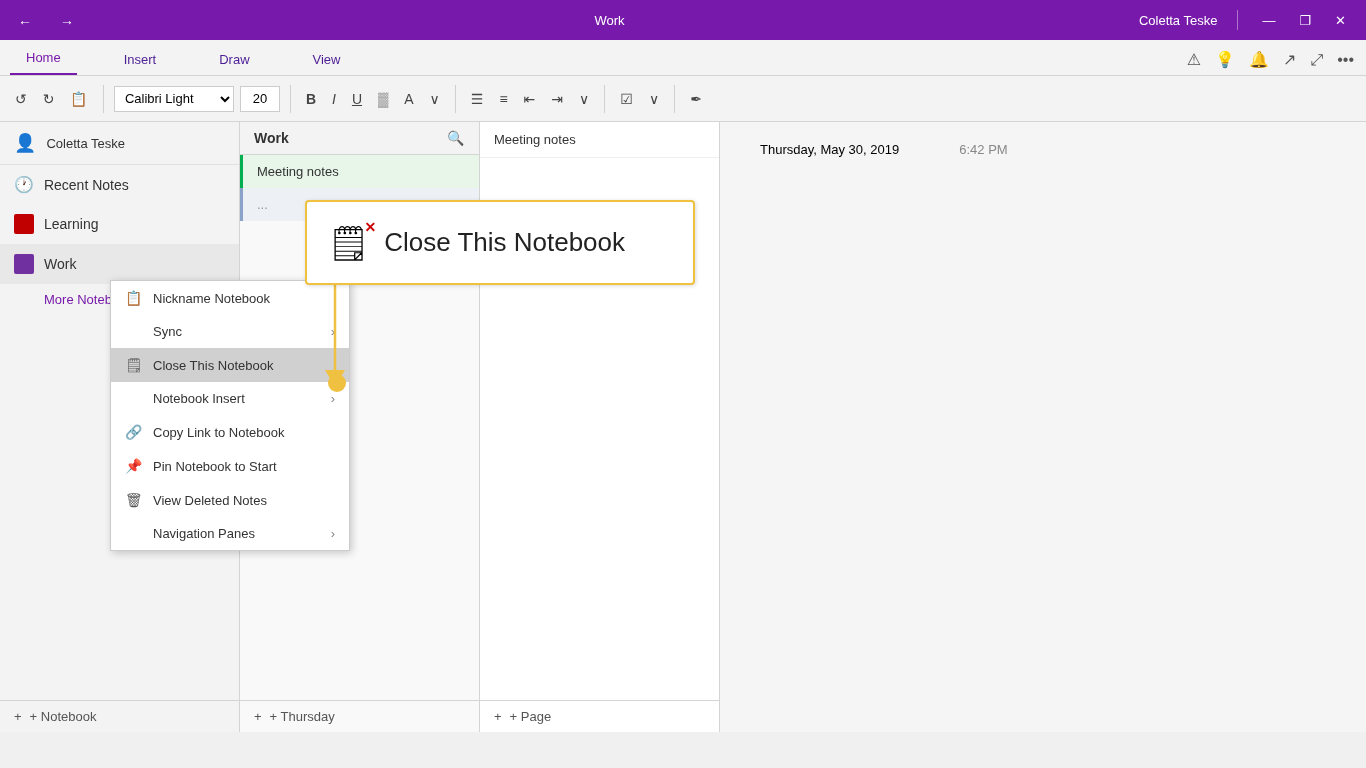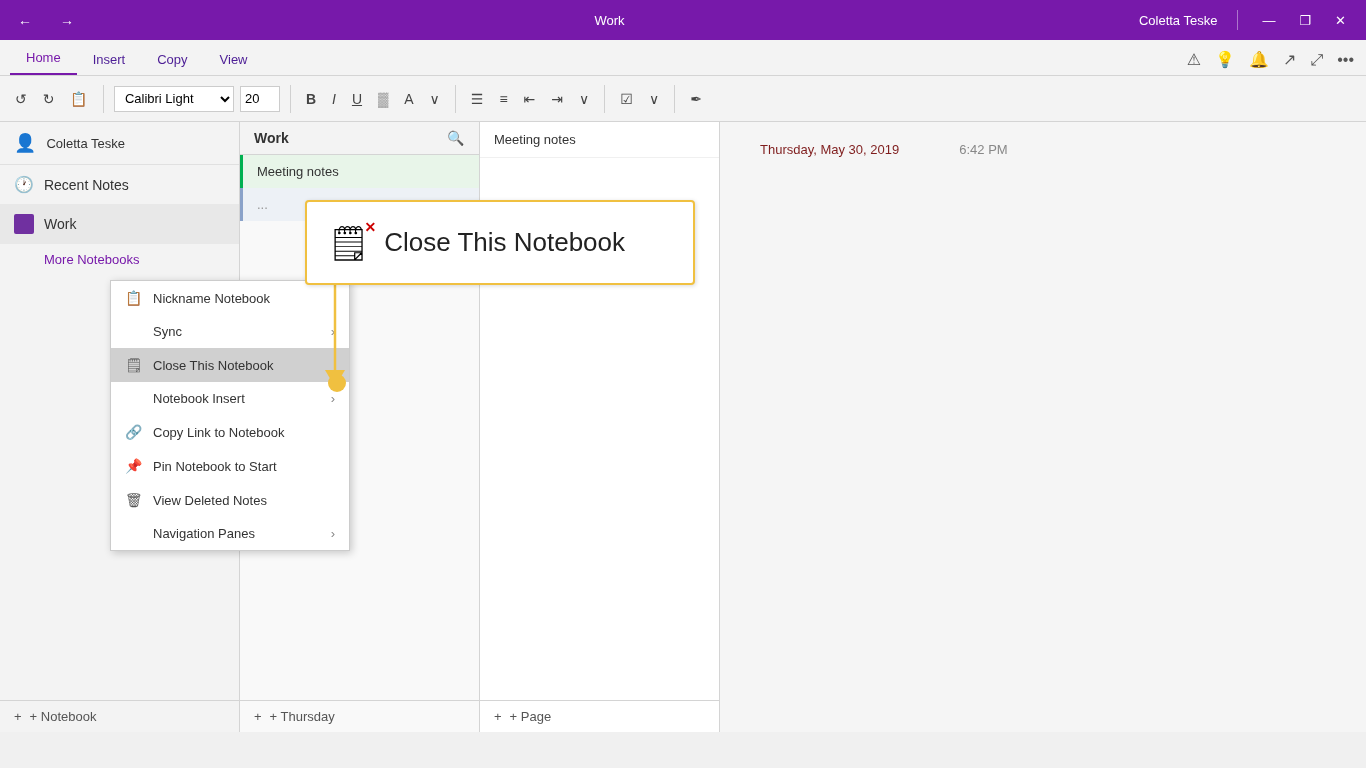--- a/index.html
+++ b/index.html
@@ -21,20 +21,21 @@
     .ctrl-btn { background: none; border: none; color: white; font-size: 13px; cursor: pointer; padding: 4px 8px; }
 
     
     #ribbon-tabs {
       width: 100%; height: 36px;
       background: #f3f3f3;
       display: flex; align-items: flex-end;
       padding-left: 10px;
       border-bottom: 1px solid #d4d4d4;
       position: relative;
+      gap: 31px;
     }
     .ribbon-tab {
       padding: 8px 16px; font-size: 13px; cursor: pointer; color: #4c1d95;
       border: none; background: none; position: relative;
     }
     .ribbon-tab.active {
       color: #7719aa;
       border-bottom: 2px solid #7719aa;
     }
     .ribbon-right {
@@ -47,21 +48,21 @@
     #toolbar {
       width: 100%; height: 46px;
       background: #f3f3f3;
       border-bottom: 1px solid #d4d4d4;
       display: flex; align-items: center;
       padding: 0 10px; gap: 6px;
     }
     .tool-btn { background: none; border: none; cursor: pointer; padding: 3px 5px; font-size: 14px; color: #444; }
     .tool-separator { width: 1px; height: 28px; background: #d0d0d0; margin: 0 4px; }
     .font-select { height: 26px; border: 1px solid #ccc; background: white; padding: 0 6px; font-size: 13px; width: 120px; }
-    .font-size { height: 26px; border: 1px solid #ccc; background: white; padding: 0 4px; font-size: 13px; width: 40px; text-align: left; }
+    .font-size { height: 26px; border: 1px solid #ccc; background: white; padding: 0 4px; font-size: 13px; width: 40px; text-align: center; }
     .tool-bold { font-weight: bold; }
     .tool-italic { font-style: italic; }
     .tool-underline { text-decoration: underline; }
 
     
     #main { display: flex; height: calc(768px - 40px - 36px - 46px - 36px); }
 
     
     #sidebar {
       width: 240px; min-width: 240px;
@@ -140,21 +141,21 @@
       display: flex; align-items: center; gap: 8px;
       font-size: 13px; color: #555; cursor: pointer;
     }
 
     
     #content {
       flex: 1;
       background: #f5f5f5;
       padding: 20px 40px;
     }
-    .content-date { font-size: 13px; color: #7f1d1d; margin-bottom: 4px; }
+    .content-date { font-size: 13px; color: #000000; margin-bottom: 4px; }
     .content-time { font-size: 13px; color: #888; }
     .content-header { display: flex; gap: 60px; margin-bottom: 20px; }
 
     
     #context-menu {
       position: absolute;
       top: 280px; left: 110px;
       width: 240px;
       background: #fff;
       border: 1px solid #ccc;
@@ -219,21 +220,21 @@
   <div class="titlebar-controls">
     <button class="ctrl-btn">—</button>
     <button class="ctrl-btn">❐</button>
     <button class="ctrl-btn">✕</button>
   </div>
 </div>
 
 <div id="ribbon-tabs">
   <button class="ribbon-tab active">Home</button>
   <button class="ribbon-tab">Insert</button>
-  <button class="ribbon-tab">Copy</button>
+  <button class="ribbon-tab">Draw</button>
   <button class="ribbon-tab">View</button>
   <div class="ribbon-right">
     <span class="ribbon-icon">⚠</span>
     <span class="ribbon-icon">💡</span>
     <span class="ribbon-icon">🔔</span>
     <span class="ribbon-icon">↗</span>
     <span class="ribbon-icon">⤢</span>
     <span class="ribbon-icon">•••</span>
   </div>
 </div>
@@ -271,20 +272,24 @@
 
   <div id="sidebar">
     <div class="sidebar-user">
       <span class="user-icon">👤</span>
       <span>Coletta Teske</span>
     </div>
     <div class="sidebar-item">
       <span class="clock-icon">🕐</span>
       <span>Recent Notes</span>
     </div>
+    <div class="sidebar-item">
+      <span class="nb-icon nb-red"></span>
+      <span>Learning</span>
+    </div>
     <div class="sidebar-item active">
       <span class="nb-icon nb-purple"></span>
       <span>Work</span>
     </div>
     <div class="more-notebooks">More Notebooks</div>
     <div style="flex:1;"></div>
     <div class="sidebar-bottom">
       <span>+</span>
       <span>+ Notebook</span>
     </div>

